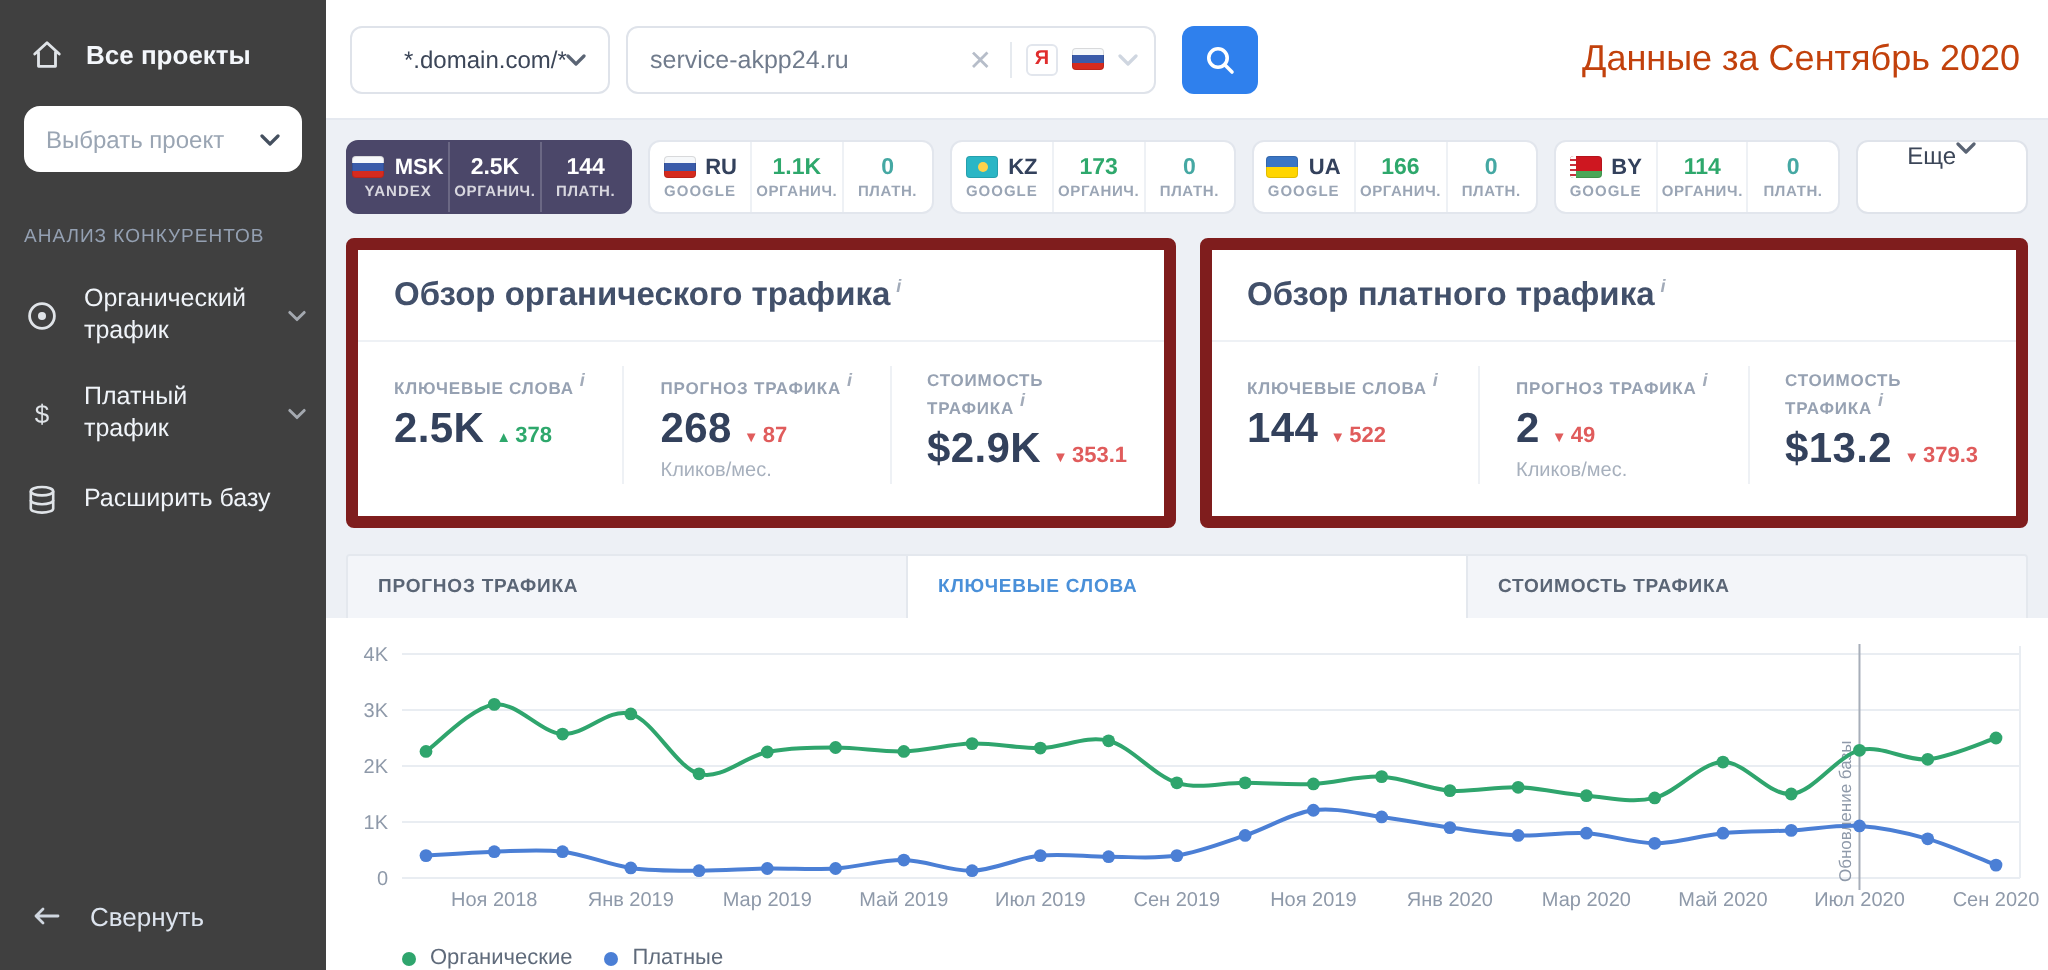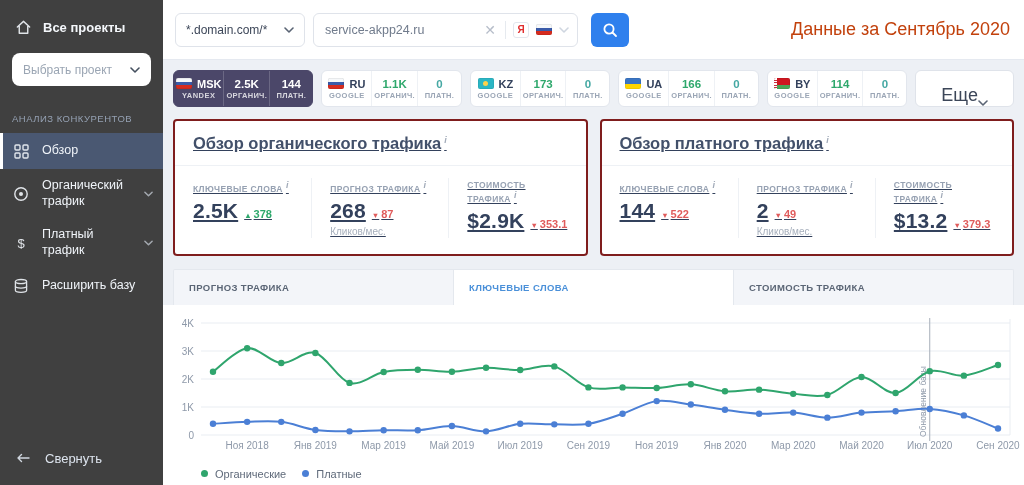--- a/index.html
+++ b/index.html
@@ -18,21 +18,21 @@
   .nav-item { display:flex; align-items:center; gap:12px; padding:9px 10px 9px 12px; font-size:12.5px; color:#f0f4f9; cursor:pointer; position:relative; }
   .nav-item .label { flex:1; line-height:1.25; }
   .nav-item.active { background:#4a5872; border-left:3px solid #fff; padding-left:9px; }
   .nav-item .chev { margin-left:auto; opacity:.7; }
   .chev svg { stroke:#cfd6e0; fill:none; stroke-width:1.6; stroke-linecap:round; stroke-linejoin:round; display:block; }
   .collapse { margin-top:auto; display:flex; align-items:center; gap:13px; padding:15px 12px 18px 14px; font-size:13px; color:#dde4ee; cursor:pointer; }
 
   
   .main { flex:1; display:flex; flex-direction:column; min-width:0; }
   .topbar { height:60px; background:#fff; border-bottom:1px solid #e5e9f0; display:flex; align-items:center; padding:0 14px 0 12px; gap:8px; }
-  .pattern-select { width:130px; height:34px; border:1px solid #dfe3ea; border-radius:6px; display:flex; align-items:center; justify-content:space-between; padding:0 10px; font-size:12px; color:#3c4658; background:#fff; cursor:pointer; }
+  .pattern-select { width:130px; height:34px; border:1px solid #dfe3ea; border-radius:6px; display:flex; align-items:center; justify-content:space-between; padding:0 26px; font-size:12px; color:#3c4658; background:#fff; cursor:pointer; }
   .pattern-select .chev svg { stroke:#5a6474; }
   .search-box { width:265px; height:34px; border:1px solid #dfe3ea; border-radius:6px; background:#fff; display:flex; align-items:center; padding:0 8px 0 11px; gap:7px; }
   .search-box input { border:none; outline:none; flex:1; min-width:0; font-size:12.5px; color:#707b8c; font-family:"Liberation Sans", sans-serif; background:transparent; }
   .clear-x { color:#b6bdc9; font-size:14px; line-height:1; cursor:pointer; padding:0 2px; }
   .vdiv { width:1px; height:18px; background:#e6eaef; }
   .ya-badge { width:16px; height:16px; border:1px solid #e2e6ed; border-radius:3px; display:flex; align-items:center; justify-content:center; font-size:10px; font-weight:bold; color:#e02d2d; background:#fff; }
   .flag { width:16px; height:11px; border-radius:2px; display:inline-block; box-shadow:0 0 0 .5px rgba(0,0,0,.12) inset; position:relative; overflow:hidden; flex:0 0 16px; }
   .flag-ru { background:linear-gradient(to bottom,#f6f8fa 0 33%,#3a5ba9 33% 66%,#d52b1e 66% 100%); }
   .flag-kz { background:#2bb6c5; }
   .flag-kz::after { content:""; position:absolute; left:50%; top:50%; width:5px; height:5px; margin:-2.5px 0 0 -2.5px; border-radius:50%; background:#ffd24a; }
@@ -54,26 +54,26 @@
   .engine-name { font-size:7.5px; letter-spacing:.5px; color:#9aa5b5; margin-top:1px; font-weight:bold; }
   .val { font-size:11.5px; font-weight:bold; color:#33415c; }
   .lbl { font-size:7.5px; letter-spacing:.3px; color:#9aa5b5; margin-top:1px; font-weight:bold; }
   .org-val { color:#2ea86c; }
   .paid-val { color:#45a8a3; }
   .engine-card.selected { background:#4b4769; border-color:#4b4769; }
   .engine-card.selected .seg { border-left-color:rgba(255,255,255,.18); }
   .engine-card.selected .region, .engine-card.selected .val,
   .engine-card.selected .org-val, .engine-card.selected .paid-val { color:#fff; }
   .engine-card.selected .engine-name, .engine-card.selected .lbl { color:rgba(255,255,255,.78); }
-  .more-btn { flex:0 0 80px; height:37px; background:#fff; border:1px solid #dfe3ea; border-radius:6px; display:flex; align-items:flex-end; justify-content:space-between; padding:0 25px; font-size:18px; color:#3c4658; cursor:pointer; }
+  .more-btn { flex:0 0 80px; height:37px; background:#fff; border:1px solid #dfe3ea; border-radius:6px; display:flex; align-items:flex-start; justify-content:space-between; padding:0 25px; font-size:12px; color:#3c4658; cursor:pointer; }
   .more-btn .chev svg { stroke:#5a6474; }
 
   
   .overview-row { display:flex; gap:12px; margin-top:12px; }
-  .overview-card { flex:1; background:#fff; border:2px solid #7f1d1d; border-radius:4px;text-decoration:underline; }
+  .overview-card { flex:1; background:#fff; border:6px solid #7f1d1d; border-radius:4px; }
   .card-title { padding:13px 18px 12px 18px; font-size:16.5px; color:#42506a; border-bottom:1px solid #eef1f5; }
   sup.info { font-size:9px; color:#a2abb9; font-style:italic; margin-left:3px; cursor:pointer; }
   .metrics { display:flex; padding:12px 0 16px 0; }
   .metric { flex:1; padding:2px 18px 0 18px; border-left:1px solid #eef1f5; }
   .metric:first-child { border-left:none; }
   .metric-label { font-size:8.5px; font-weight:bold; letter-spacing:.4px; color:#96a1b2; }
   .metric-value-row { display:flex; align-items:baseline; gap:6px; margin-top:5px; }
   .metric-value { font-size:21px; font-weight:bold; color:#33415c; letter-spacing:.2px; }
   .delta { font-size:11px; font-weight:bold; display:inline-flex; align-items:baseline; gap:2px; }
   .delta .arr { font-size:7.5px; }
@@ -115,33 +115,20 @@
         <span>Выбрать проект</span>
         <span class="chev">
           <svg class="icon" width="10" height="6" viewBox="0 0 10 6">
               <path d="M1 1 L5 5 L9 1"></path>
             </svg>
         </span>
       </div>
     </div>
     <div class="section-label">АНАЛИЗ КОНКУРЕНТОВ</div>
     <nav>
-      <div class="nav-item active">
-        <span class="side-icon">
-          <svg class="icon" width="15" height="15" viewBox="0 0 15 15">
-              <g fill="none" stroke="#eef2f7" stroke-width="1.4">
-                <rect x="1" y="1" width="5" height="5" rx="1"></rect>
-                <rect x="9" y="1" width="5" height="5" rx="1"></rect>
-                <rect x="1" y="9" width="5" height="5" rx="1"></rect>
-                <rect x="9" y="9" width="5" height="5" rx="1"></rect>
-              </g>
-            </svg>
-        </span>
-        <span class="label">Обзор</span>
-      </div>
       <div class="nav-item">
         <span class="side-icon">
           <svg class="icon" width="16" height="16" viewBox="0 0 16 16">
               <circle cx="8" cy="8" r="6.2" fill="none" stroke="#eef2f7" stroke-width="1.4"></circle>
               <circle cx="8" cy="8" r="2" fill="#eef2f7"></circle>
             </svg>
         </span>
         <span class="label">Органический трафик</span>
         <span class="chev">
           <svg class="icon" width="9" height="6" viewBox="0 0 10 6">

